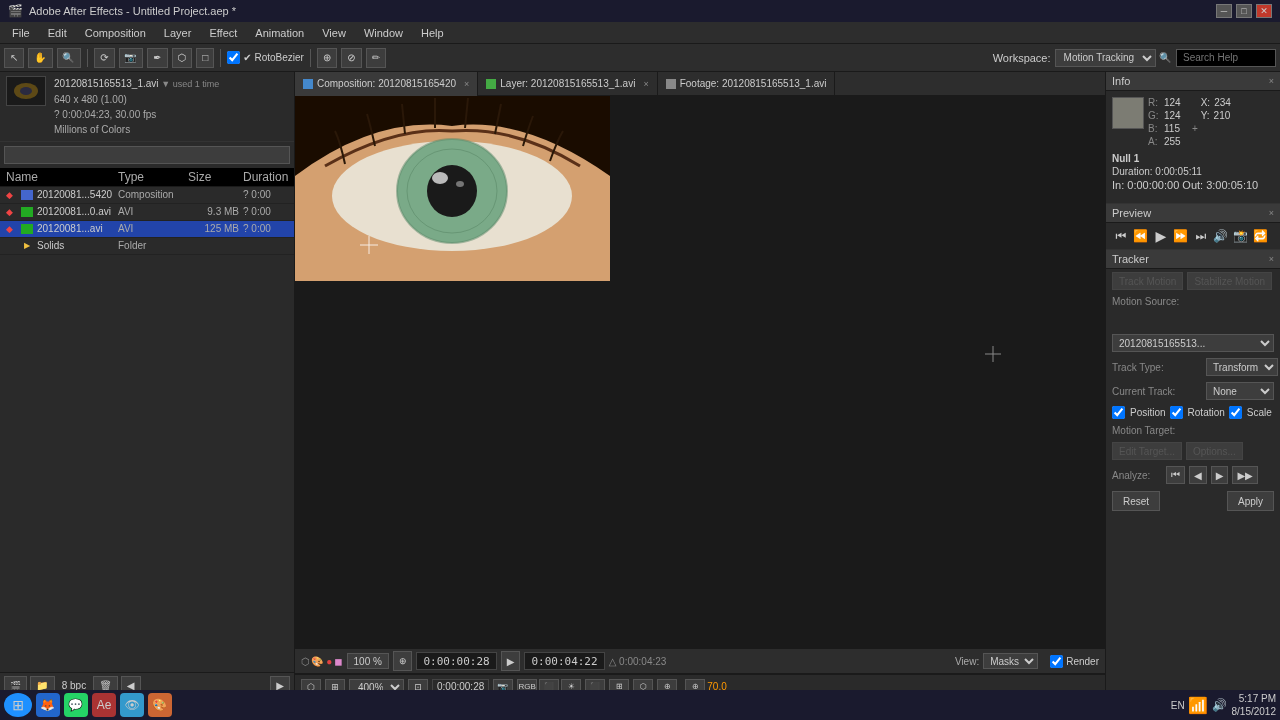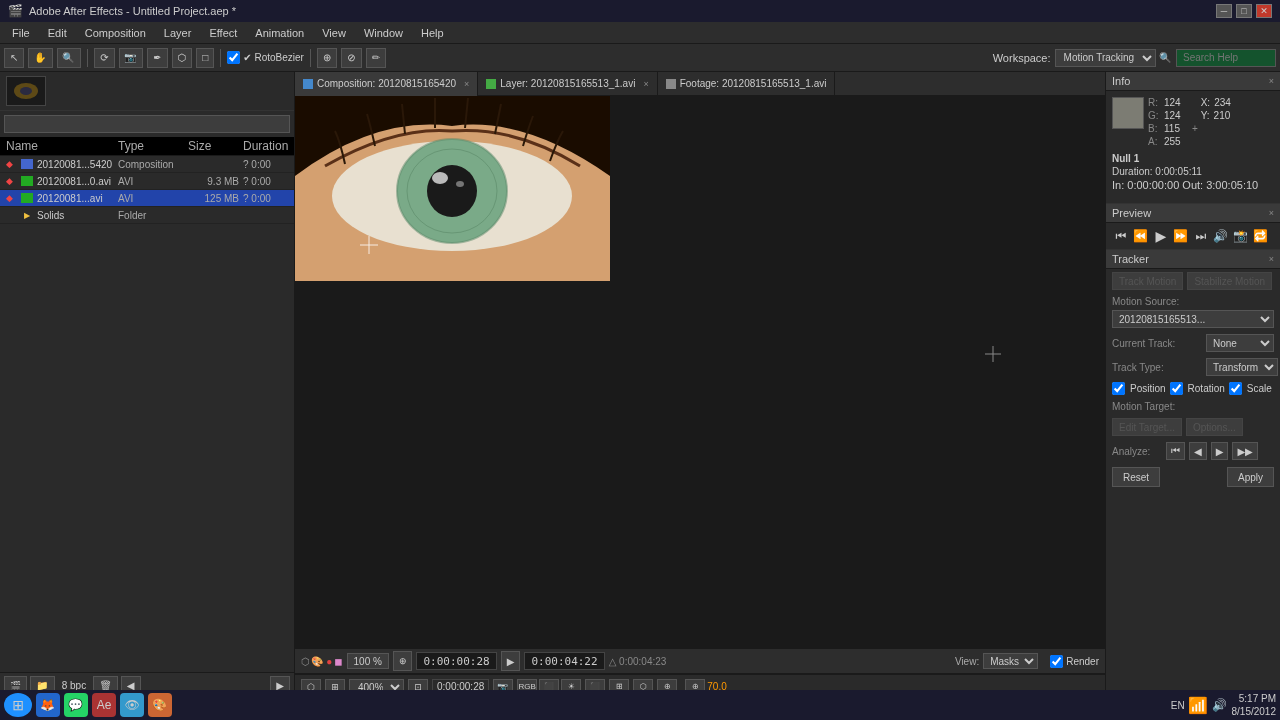--- a/index.html
+++ b/index.html
@@ -15,21 +15,21 @@
     
     #menu-bar { background: #2d2d2d; height: 22px; display: flex; align-items: center; padding: 0 4px; gap: 2px; border-bottom: 1px solid #1a1a1a; }
     .menu-item { padding: 2px 8px; cursor: pointer; font-size: 11px; color: #ccc; }
 
     
     #toolbar { background: #2d2d2d; height: 28px; display: flex; align-items: center; padding: 0 4px; gap: 4px; border-bottom: 1px solid #1a1a1a; }
     .tool-btn { background: #3d3d3d; border: 1px solid #555; color: #ccc; padding: 2px 5px; font-size: 10px; cursor: pointer; height: 20px; display: flex; align-items: center; }
     .tool-sep { width: 1px; height: 18px; background: #555; margin: 0 2px; }
     .workspace-label { color: #ccc; font-size: 11px; margin-left: 8px; }
     .workspace-select { background: #3d3d3d; border: 1px solid #555; color: #ccc; font-size: 10px; padding: 1px 4px; height: 18px; }
-    .search-box { background: #14532d; border: 1px solid #555; color: #ccc; font-size: 10px; padding: 1px 6px; height: 18px; width: 100px; }
+    .search-box { background: #000000; border: 1px solid #555; color: #ccc; font-size: 10px; padding: 1px 6px; height: 18px; width: 100px; }
     .checkbox-label { display: flex; align-items: center; gap: 3px; font-size: 10px; color: #ccc; }
 
     
     #main { display: flex; height: calc(720px - 22px - 22px - 28px - 22px); }
 
     
     #taskbar { height: 22px; background: #1a1a1a; display: flex; align-items: center; padding: 0 8px; gap: 8px; font-size: 10px; }
 
     
     #left-panel { width: 295px; background: #2a2a2a; border-right: 1px solid #1a1a1a; display: flex; flex-direction: column; }
@@ -190,20 +190,30 @@
 
 
     <div id="project-info">
       <div class="project-thumb">
         <svg width="38" height="28" viewBox="0 0 38 28">
           <rect width="38" height="28" fill="#1a1a1a"></rect>
           <ellipse cx="19" cy="14" rx="12" ry="8" fill="#8B6914" opacity="0.6"></ellipse>
           <ellipse cx="19" cy="14" rx="6" ry="4" fill="#2a2a40"></ellipse>
         </svg>
       </div>
+      <div class="project-meta">
+        <div style="color:#ccc;">
+          <span>20120815165513_1.avi</span>
+          <span style="color:#888; font-size:9px;"> ▼ </span>
+          <span style="color:#888; font-size:9px;">used 1 time</span>
+        </div>
+        <div>640 x 480 (1.00)</div>
+        <div>? 0:00:04:23, 30.00 fps</div>
+        <div>Millions of Colors</div>
+      </div>
     </div>
 
     <div id="project-search">
       <input type="text" style="background: rgb(61, 61, 61); border: 1px solid rgb(85, 85, 85); color: rgb(204, 204, 204); width: 100%; height: 18px; padding: 0px 4px; font-size: 10px;" placeholder="">
     </div>
 
     <div class="project-list-header">
       <div class="col-name">Name</div>
       <div class="col-type">Type</div>
       <div class="col-size">Size</div>
@@ -449,35 +459,35 @@
         <span class="panel-title">Tracker</span>
         <span class="panel-x">×</span>
       </div>
       <div class="tracker-buttons-row">
         <button class="tracker-btn disabled">Track Motion</button>
         <button class="tracker-btn disabled">Stabilize Motion</button>
       </div>
       <div class="tracker-row">
         <span class="tracker-label">Motion Source:</span>
       </div>
-      <div class="tracker-row" style="padding-top:0;">
+      <div class="tracker-row" style="padding-top:0;margin-top:24px;">
         <select class="tracker-select">
           <option>20120815165513...</option>
+        </select>
+      </div>
+      <div class="tracker-row">
+        <span class="tracker-label">Track Type:</span>
+        <select class="tracker-select">
+          <option>Transform</option>
         </select>
       </div>
       <div class="tracker-row">
         <span class="tracker-label">Current Track:</span>
         <select class="tracker-select">
           <option>None</option>
-        </select>
-      </div>
-      <div class="tracker-row">
-        <span class="tracker-label">Track Type:</span>
-        <select class="tracker-select">
-          <option>Transform</option>
         </select>
       </div>
       <div class="tracker-row">
         <label class="checkbox-label">
           <input type="checkbox" checked="" class="tracker-checkbox" style="">
           <span>Position</span>
         </label>
         <label class="checkbox-label">
           <input type="checkbox" checked="" class="tracker-checkbox" style="">
           <span>Rotation</span>

